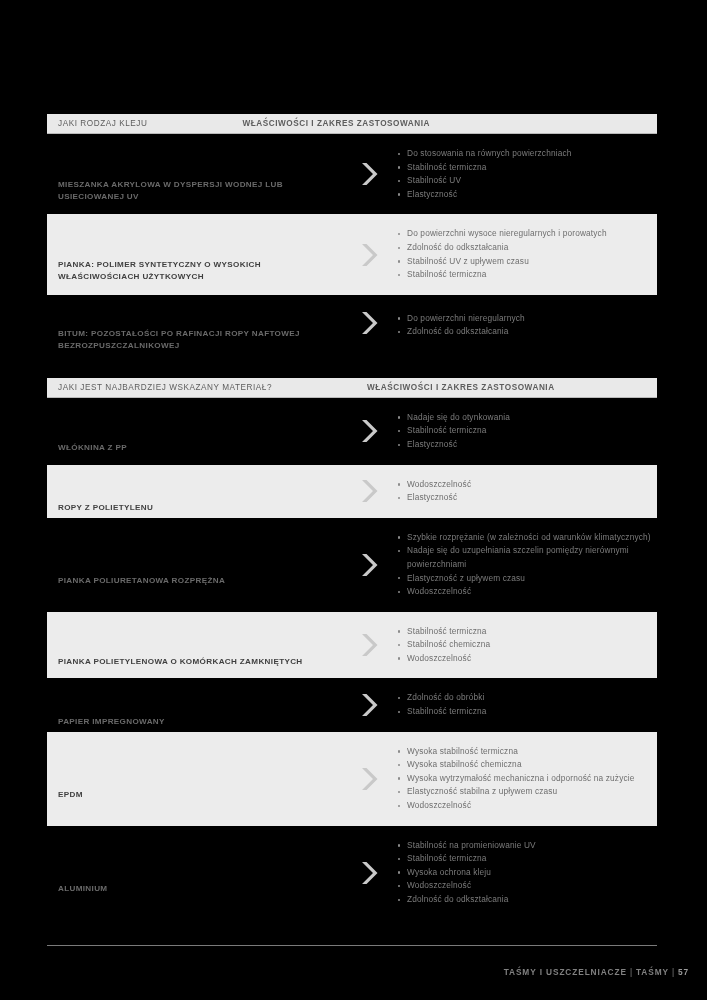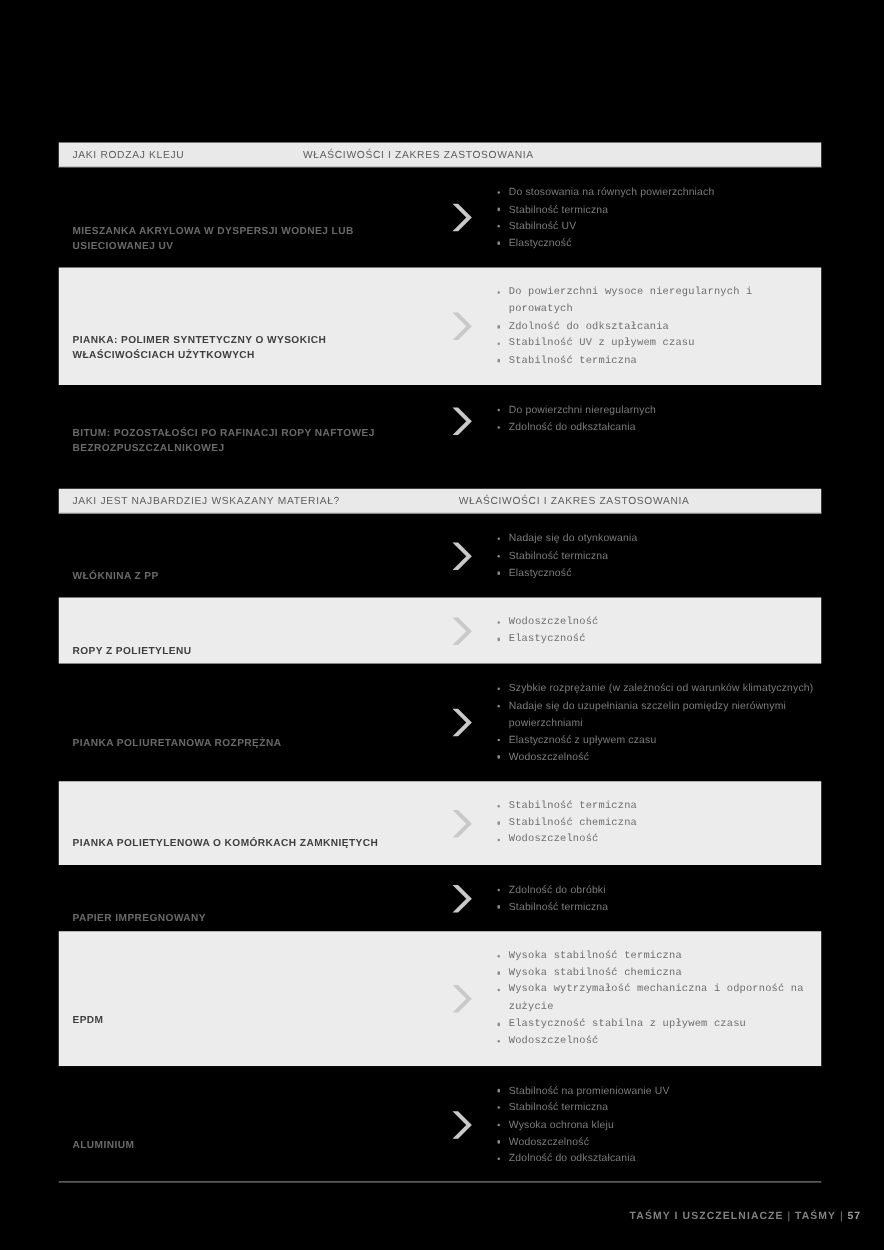--- a/index.html
+++ b/index.html
@@ -40,21 +40,21 @@
     border-bottom: 1px solid #b9b9b9;
   }
   .th {
     font-size: 8.2px;
     letter-spacing: 0.55px;
     color: #5d5d5d;
     font-weight: 400;
     white-space: nowrap;
   }
   .th-left  { padding-left: 11px; }
-  .th-right { padding-left: 95px; }
+  .th-right { padding-left: 95px; font-weight: bold; }
 
   .row {
     display: flex;
     align-items: stretch;
     background: #000000;
   }
   .row.alt { background: #ececec; }
 
   .cell-name {
     width: 292px;
@@ -77,38 +77,38 @@
     width: 57px;
     display: flex;
     align-items: center;
     justify-content: center;
   }
   .chev { display:block; }
 
   .cell-props {
     flex: 1;
     display: flex;
-    align-items: flex-start;
+    align-items: flex-end;
     padding: 13px 0 13px 0;
     box-sizing: border-box;
   }
   ul.props {
     margin: 0;
     padding: 0;
     list-style: none;
   }
   ul.props li {
     position: relative;
     padding-left: 11px;
     font-size: 8.3px;
     line-height: 13.6px;
     color: #7c7c7c;
     letter-spacing: 0.15px;
   }
-  .row.alt ul.props li { color: #6e6e6e; font-family: Liberation Mono, monospace; }
+  .row.alt ul.props li { color: #6e6e6e; }
   ul.props li::before {
     content: "";
     position: absolute;
     left: 2px;
     top: 5.6px;
     width: 2.4px;
     height: 2.4px;
     border-radius: 50%;
     background: #8b8b8b;
   }

